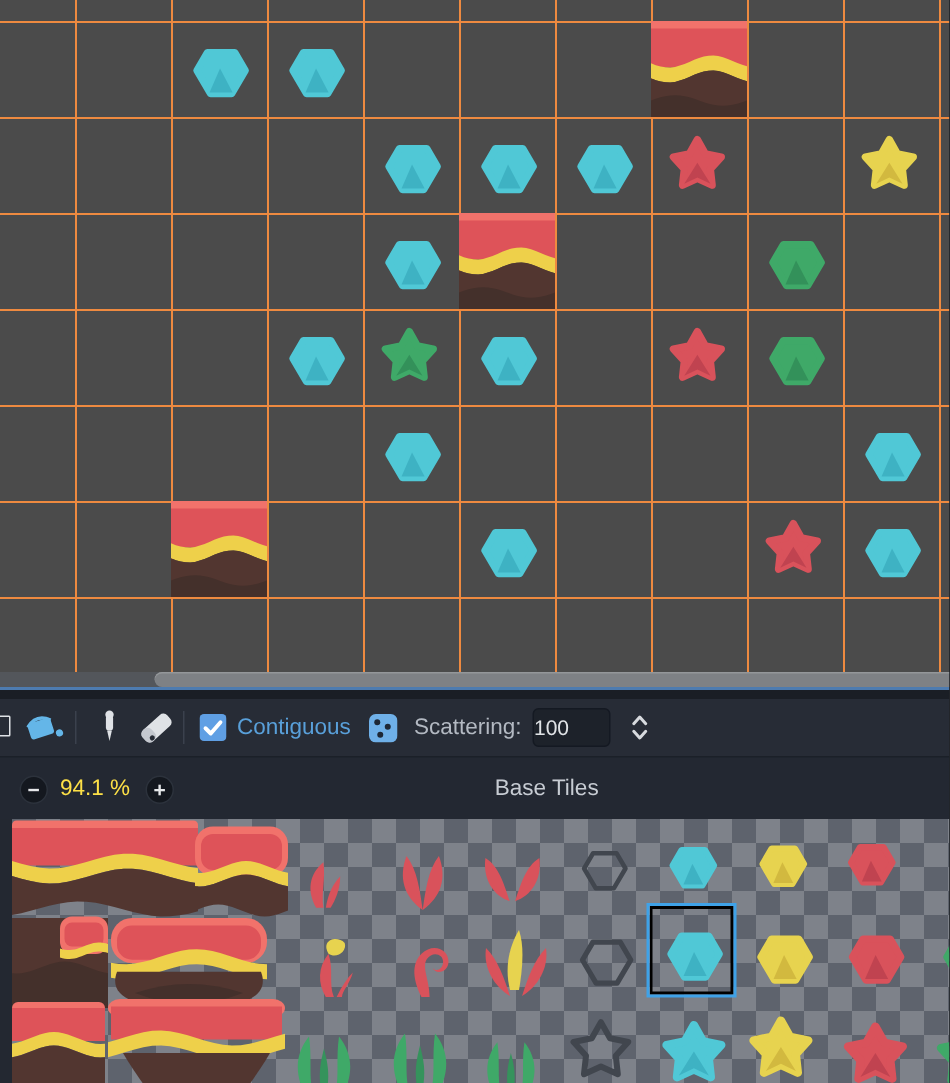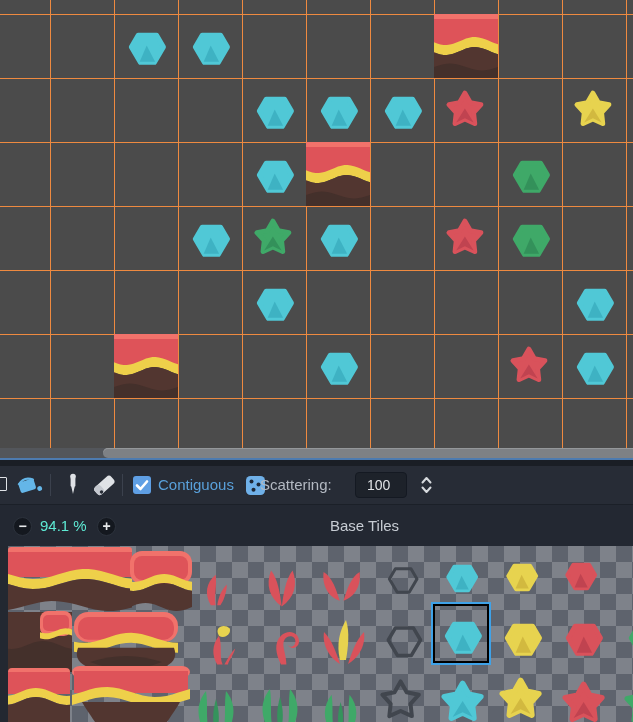--- a/index.html
+++ b/index.html
@@ -20,37 +20,37 @@
     border-radius:5px 0 0 5px;box-shadow:inset 0 1px 0 #94979a;}
   #blue-line{position:absolute;left:0;top:458px;width:633px;height:2px;background:#4d7bb0;}
   #gap-strip{position:absolute;left:0;top:460px;width:633px;height:6px;background:#1a1e25;}
   
   #toolbar{position:absolute;left:0;top:466px;width:633px;height:38px;background:#272c36;}
   .tb-sep{position:absolute;top:8px;width:1px;height:22px;background:#3b414d;}
   #rect-tool-partial{position:absolute;left:-7px;top:11px;width:12px;height:12px;
     border:1.7px solid #dfe2e6;border-radius:1px;background:transparent;}
   .tb-label{position:absolute;top:0;height:38px;line-height:38px;font-size:15px;}
   #contiguous-label{left:158px;color:#59a0da;}
-  #scattering-label{left:260px;color:#b3b9c2;}
+  #scattering-label{left:276px;color:#b3b9c2;}
   #checkbox{position:absolute;left:133px;top:10px;width:18px;height:18px;}
   #dice{position:absolute;left:246px;top:10px;width:19px;height:19px;}
   #scatter-input{position:absolute;left:355px;top:6px;width:52px;height:26px;background:#1d222a;
     border:1px solid #141922;border-radius:4px;box-sizing:border-box;
-    color:#e0e3e6;font-size:14px;line-height:24px;padding-left:11px;}
+    color:#e0e3e6;font-size:14px;line-height:24px;}
   #spinner{position:absolute;left:420px;top:9px;}
   
   #zoombar{position:absolute;left:0;top:504px;width:633px;height:42px;background:#232832;
     border-top:1px solid #1b2028;box-sizing:border-box;}
   .zoom-btn{position:absolute;top:12px;width:19px;height:19px;border-radius:50%;
     background:#14181f;border:1px solid #2c323c;box-sizing:border-box;
     color:#e6e8ea;font-size:14px;line-height:16px;text-align:center;font-weight:bold;}
   #zoom-out{left:13px;}
   #zoom-in{left:97px;}
   #zoom-level{position:absolute;left:40px;top:0;height:42px;line-height:42px;
-    color:#5eead4;font-size:15px;}
+    color:#fde047;font-size:15px;}
   #palette-title{position:absolute;left:0;top:0;width:633px;height:42px;line-height:42px;
     text-align:center;color:#c7ccd3;font-size:15px;margin-left:48px;}
   
   #palette{position:absolute;left:0;top:546px;width:633px;height:176px;background:#232831;}
   #palette-checker{position:absolute;left:8px;top:0;right:0;bottom:0;
     background-image:conic-gradient(#7e828a 25%,#5e636d 0 50%,#7e828a 0 75%,#5e636d 0);
     background-size:32px 32px;}
   #palette-svg{position:absolute;left:0;top:0;}
   #tile-selection{position:absolute;left:431px;top:56px;width:60px;height:63px;
     border:2px solid #3fa2e8;box-sizing:border-box;box-shadow:inset 0 0 0 2px #000;}

